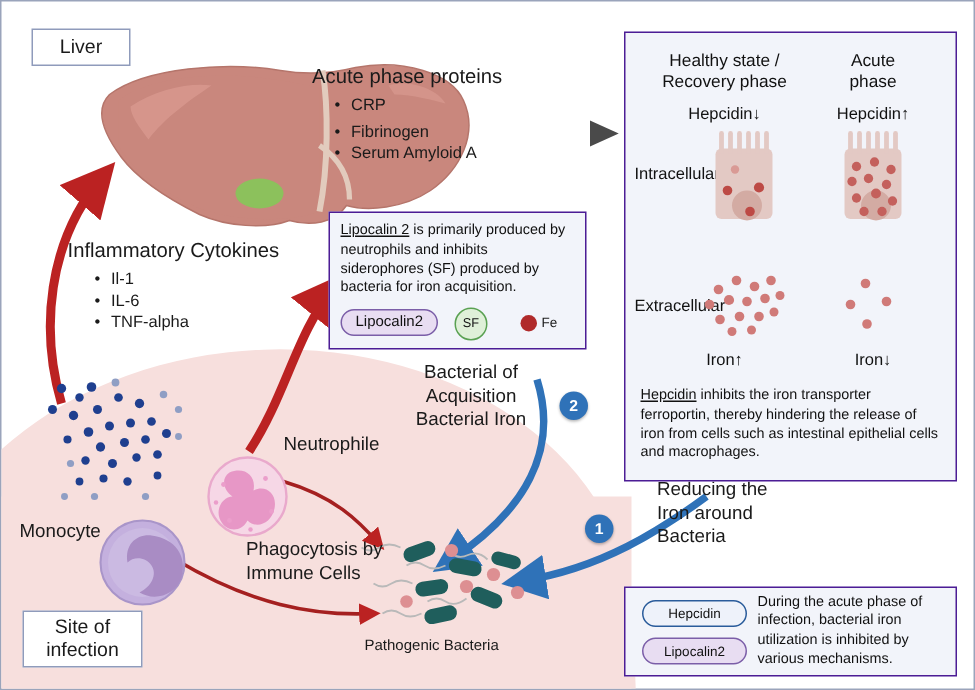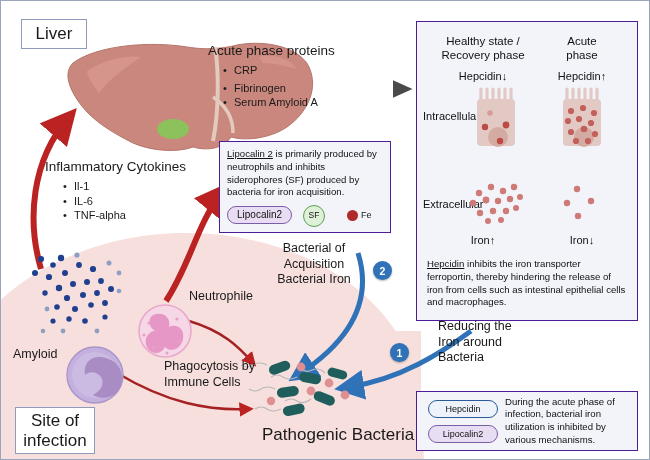--- a/index.html
+++ b/index.html
@@ -29,21 +29,21 @@
     width:480px; height:150px;
     background:#f7dfdd;
   }
 
   
   .boxlabel{
     position:absolute;
     background:#ffffff;
     border:1px solid #8f9bbb;
     color:#1a1a1a;
-    font-size:17px;
+    font-size:13px;
     text-align:center;
     line-height:1.15;
     padding:4px 10px;
     box-sizing:border-box;
   }
 
   
   .txt{position:absolute;color:#1a1a1a;}
   .heading{font-size:13.5px;}
   .listline{font-size:11px;line-height:1.32;}
@@ -310,27 +310,27 @@
 
   <div class="txt" style="left:437px;top:318px;font-size:12.5px;line-height:1.24;">
     <div>Reducing the</div>
     <div>Iron around</div>
     <div>Bacteria</div>
   </div>
 
   <div class="badge" style="left:372px;top:260px;">2</div>
   <div class="badge" style="left:389px;top:342px;">1</div>
 
-  <div class="txt" style="left:12px;top:346px;font-size:12.5px;">Amyloid</div>
+  <div class="txt" style="left:12px;top:346px;font-size:12.5px;">Monocyte</div>
   <div class="txt" style="left:188px;top:288px;font-size:12.5px;">Neutrophile</div>
   <div class="txt" style="left:163px;top:358px;font-size:12.5px;line-height:1.26;">
     <div>Phagocytosis by</div>
     <div>Immune Cells</div>
   </div>
-  <div class="txt" style="left:261px;top:424px;font-size:17px;">Pathogenic Bacteria</div>
+  <div class="txt" style="left:242px;top:424px;font-size:10px;">Pathogenic Bacteria</div>
 
   <div class="panel" style="left:415px;top:20px;width:222px;height:300px;">
 
     <div class="col-head" style="left:18px;top:12px;width:96px;">
       <div>Healthy state /</div>
       <div>Recovery phase</div>
     </div>
     <div class="col-head" style="left:124px;top:12px;width:82px;">
       <div>Acute</div>
       <div>phase</div>

